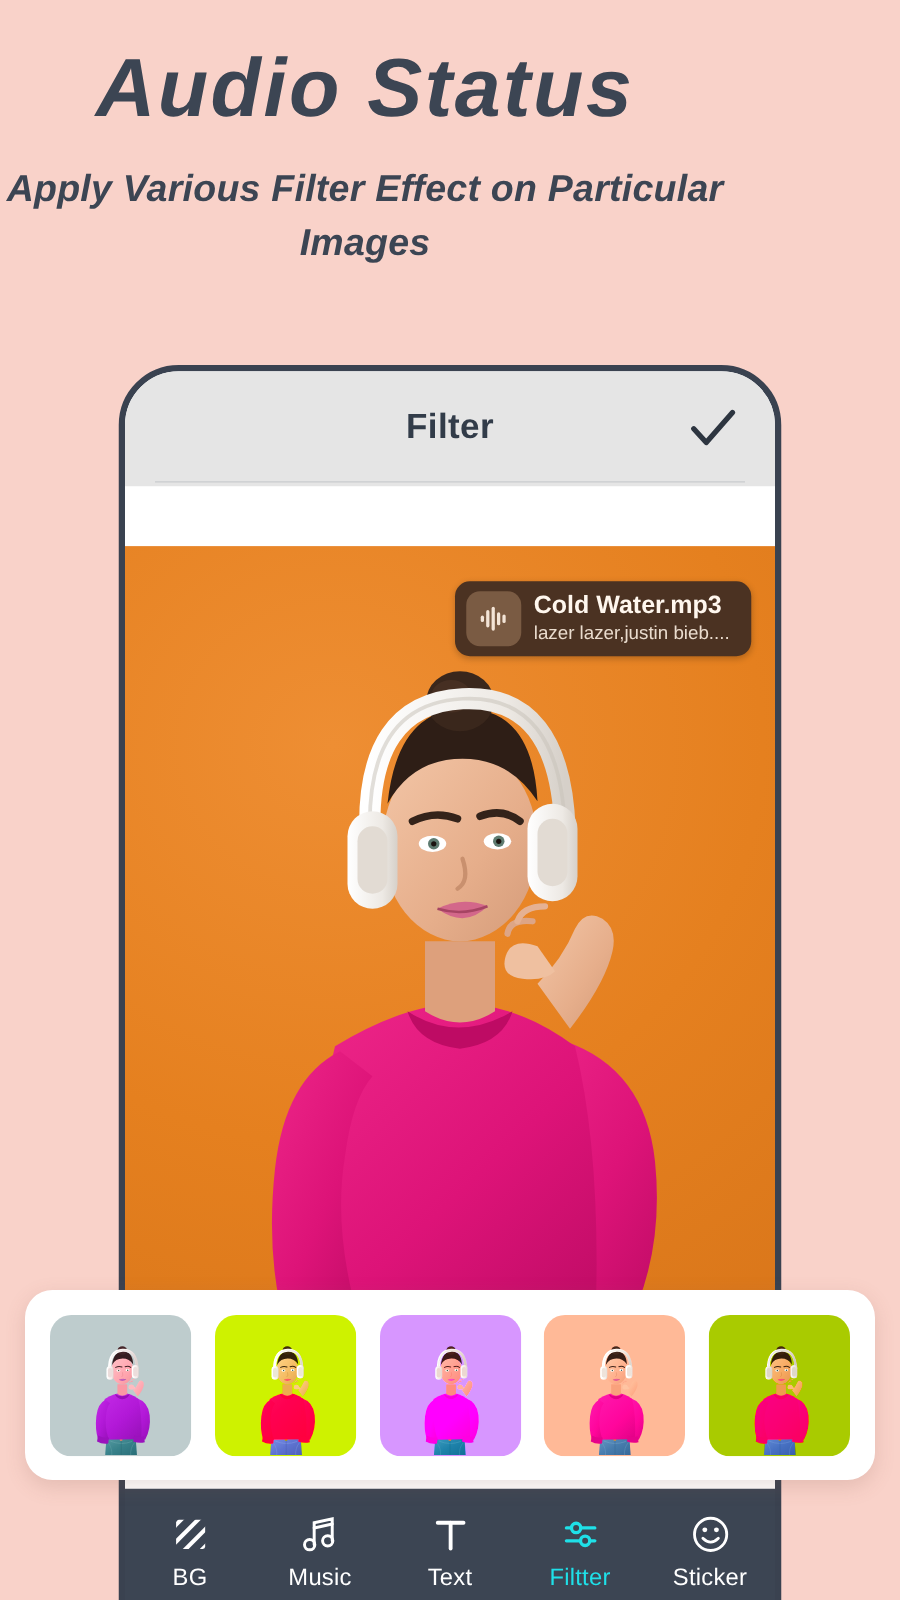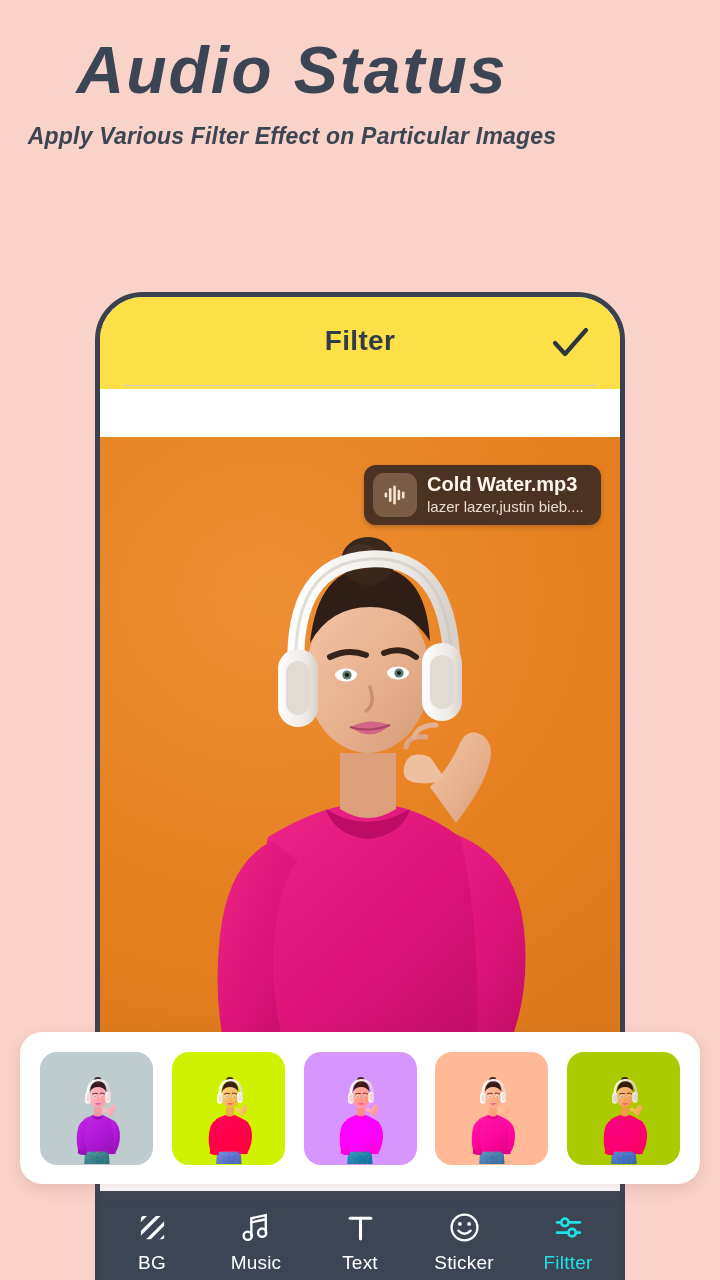--- a/index.html
+++ b/index.html
@@ -26,46 +26,46 @@
   }
   .promo-title {
     font-size: 66px;
     font-weight: 700;
     letter-spacing: 2px;
     color: #3C4553;
     margin-top: 34px;
     line-height: 1.1;
   }
   .promo-sub {
-    font-size: 23px;
+    font-size: 30px;
     font-weight: 700;
     color: #3C4553;
     line-height: 1.45;
-    margin-top: 13px;
+    margin-top: 23px;
     letter-spacing: .2px;
   }
 
   
   .phone {
     position: absolute;
     left: 95px;
     top: 292px;
     width: 530px;
     height: 1000px;
     border: 5px solid #3A4250;
     border-radius: 48px 48px 0 0;
     background: #FFFFFF;
     overflow: hidden;
   }
 
   
   .app-header {
     position: relative;
     height: 92px;
-    background: #fde047;
+    background: #e5e5e5;
   }
   .app-title {
     position: absolute;
     left: 0; right: 0;
     top: 28px;
     text-align: center;
     font-size: 28px;
     font-weight: 700;
     color: #323C49;
     letter-spacing: .3px;
@@ -354,48 +354,48 @@
         <svg viewBox="0 0 32 32" width="33" height="33">
           <g stroke="#FFFFFF" stroke-width="3" stroke-linecap="round">
             <path d="M6 7 H26"></path>
               <path d="M16 7 V27"></path>
           </g>
         </svg>
       </div>
       <div class="nav-label">Text</div>
     </div>
 
-    <div class="nav-item">
-      <div class="nav-icon">
-        <svg viewBox="0 0 32 32" width="33" height="33">
-          <circle cx="16" cy="16" r="12.5" fill="none" stroke="#FFFFFF" stroke-width="2.2"></circle>
-          <circle cx="11.5" cy="12.5" r="1.9" fill="#FFFFFF"></circle>
-          <circle cx="20.5" cy="12.5" r="1.9" fill="#FFFFFF"></circle>
-          <path d="M10 19 q6 6 12 0" fill="none" stroke="#FFFFFF" stroke-width="2.2" stroke-linecap="round"></path>
-        </svg>
-      </div>
-      <div class="nav-label">Sticker</div>
-    </div>
-
     <div class="nav-item active">
       <div class="nav-icon">
         <svg viewBox="0 0 32 32" width="33" height="33">
           <g stroke="#1FE0E8" stroke-width="2.6" stroke-linecap="round" fill="none">
             <path d="M5 11 H8"></path>
               <path d="M17 11 H27"></path>
             <path d="M5 21 H15"></path>
               <path d="M24 21 H27"></path>
           </g>
           <circle cx="12.5" cy="11" r="3.6" fill="none" stroke="#1FE0E8" stroke-width="2.6"></circle>
           <circle cx="19.5" cy="21" r="3.6" fill="none" stroke="#1FE0E8" stroke-width="2.6"></circle>
         </svg>
       </div>
       <div class="nav-label">Filtter</div>
     </div>
 
+    <div class="nav-item">
+      <div class="nav-icon">
+        <svg viewBox="0 0 32 32" width="33" height="33">
+          <circle cx="16" cy="16" r="12.5" fill="none" stroke="#FFFFFF" stroke-width="2.2"></circle>
+          <circle cx="11.5" cy="12.5" r="1.9" fill="#FFFFFF"></circle>
+          <circle cx="20.5" cy="12.5" r="1.9" fill="#FFFFFF"></circle>
+          <path d="M10 19 q6 6 12 0" fill="none" stroke="#FFFFFF" stroke-width="2.2" stroke-linecap="round"></path>
+        </svg>
+      </div>
+      <div class="nav-label">Sticker</div>
+    </div>
+
   </div>
 </div>
 
 <div class="filter-card">
 
   <div class="thumb">
     <div class="thumb-inner" id="th0" style="background: rgb(191, 198, 206); filter: hue-rotate(-35deg) saturate(1.1) brightness(1.02);">
         <div style="position: absolute; inset: 0px;">
           <svg viewBox="0 0 520 724" preserveAspectRatio="xMidYMax meet" style="position:absolute;left:6%;top:10%;width:88%;height:90%;">
       <defs>

